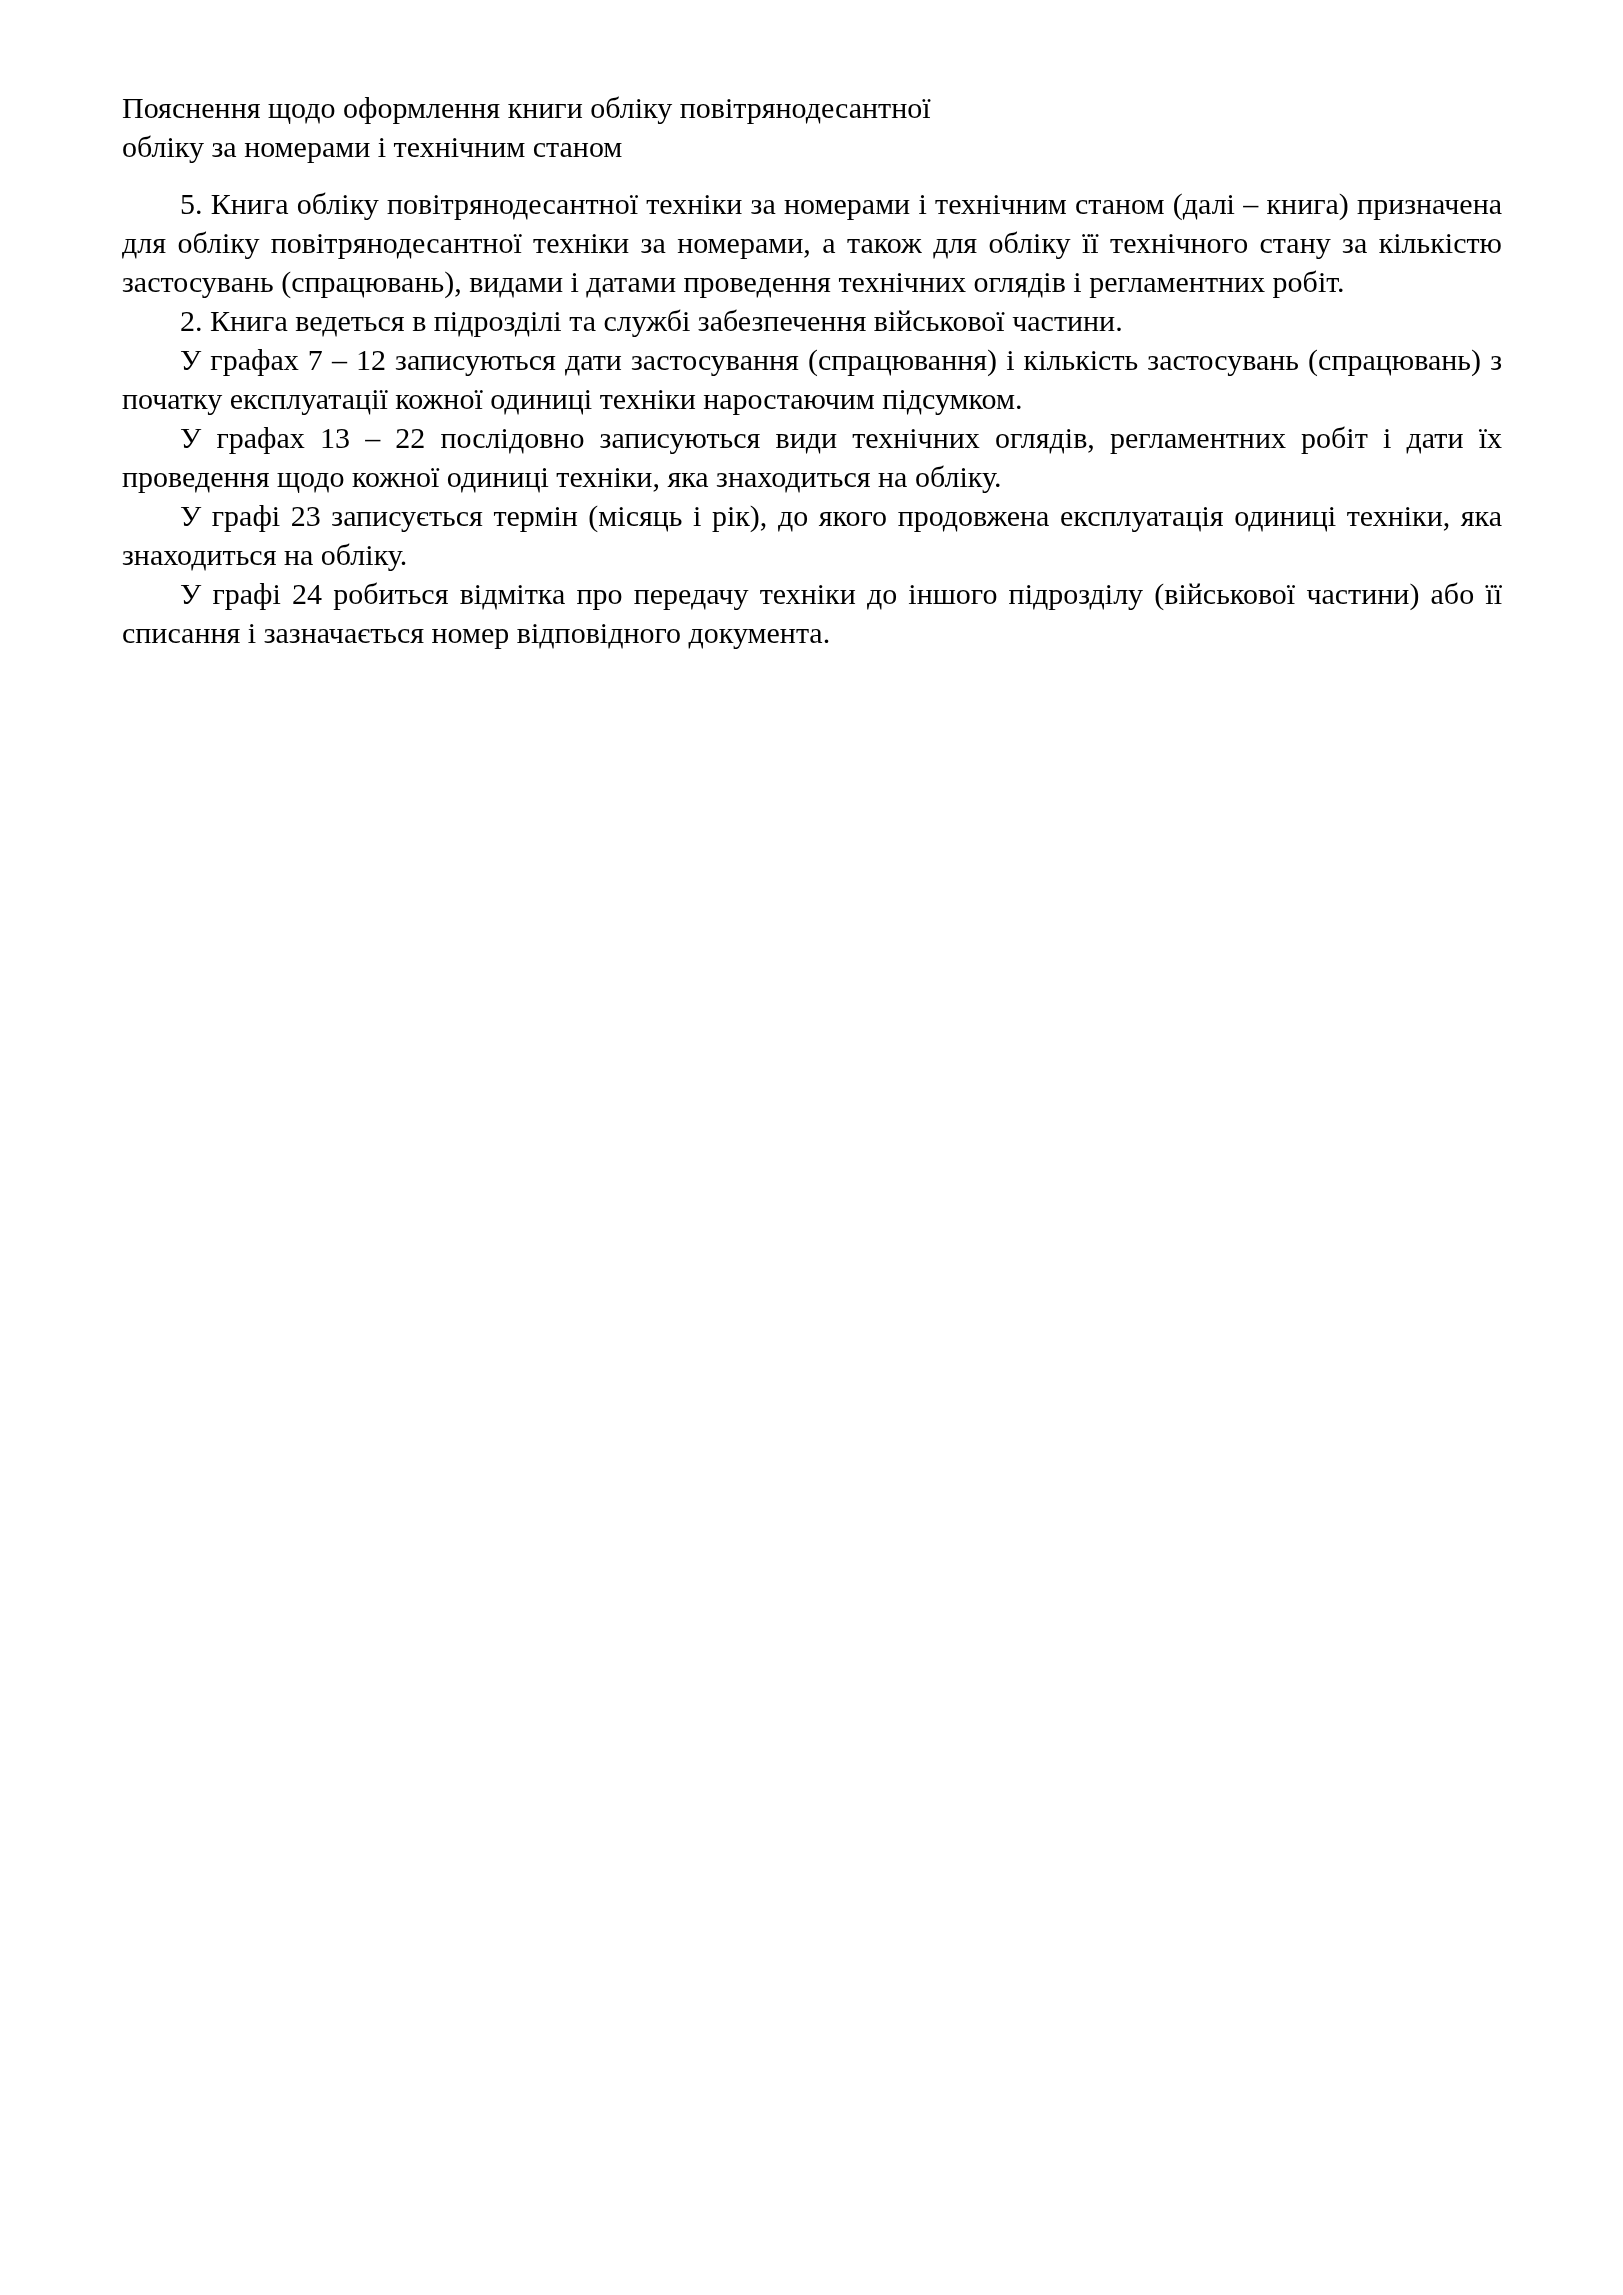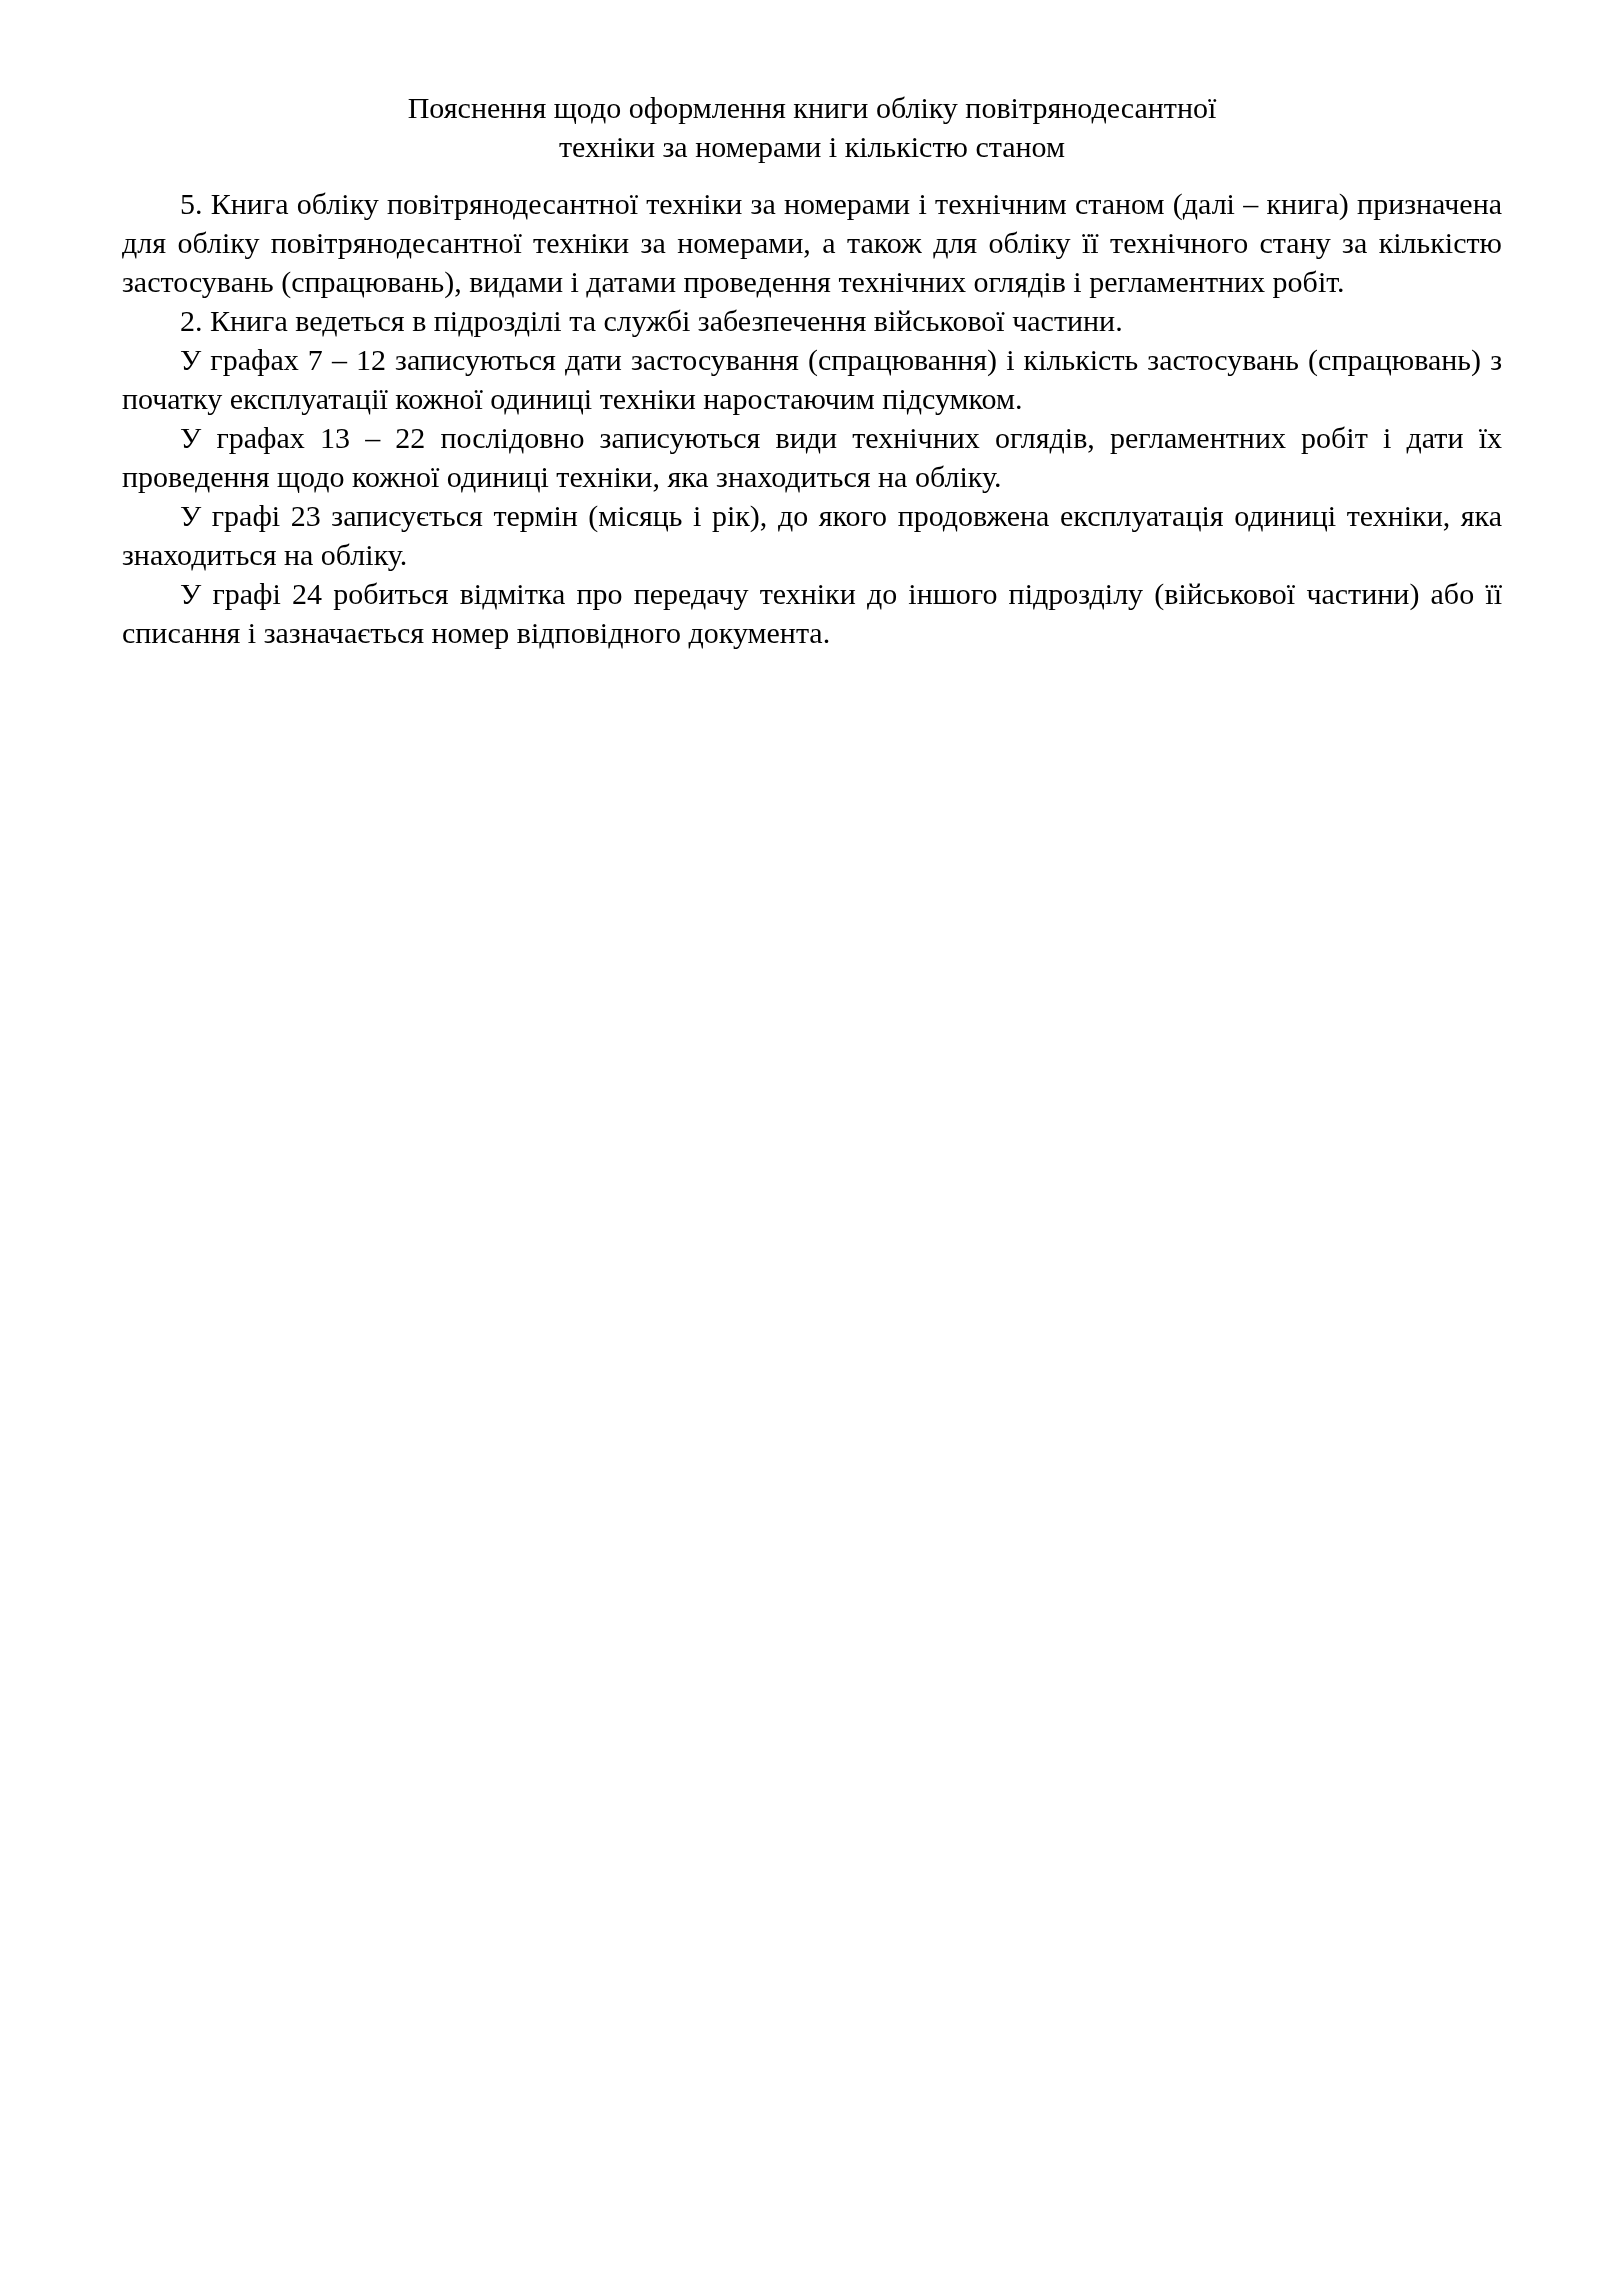--- a/index.html
+++ b/index.html
@@ -18,40 +18,39 @@
     color: #000000;
     font-family: "Liberation Serif", "DejaVu Serif", serif;
     font-size: 30px;
     line-height: 39px;
     overflow: hidden;
   }
   .doc-title {
     margin: 0 0 18.4px 0;
     font-size: 30px;
     font-weight: normal;
-    text-align: center;
   }
   .title-line {
     display: block;
   }
   .para {
     margin: 0;
     text-indent: 58px;
     text-align: justify;
     text-justify: inter-word;
   }
 </style>
 </head>
 <body>
 
 <div class="page">
 
   <h1 class="doc-title">
     <span class="title-line">Пояснення щодо оформлення книги обліку повітрянодесантної</span>
-    <span class="title-line">техніки за номерами і кількістю станом</span>
+    <span class="title-line">обліку за номерами і технічним станом</span>
   </h1>
 
   <p class="para">5. Книга обліку повітрянодесантної техніки за номерами і технічним станом (далі – книга) призначена для обліку повітрянодесантної техніки за номерами, а також для обліку її технічного стану за кількістю застосувань (спрацювань), видами і датами проведення технічних оглядів і регламентних робіт.</p>
   <p class="para">2. Книга ведеться в підрозділі та службі забезпечення військової частини.</p>
   <p class="para">У графах 7 – 12 записуються дати застосування (спрацювання) і кількість застосувань (спрацювань) з початку експлуатації кожної одиниці техніки наростаючим підсумком.</p>
   <p class="para">У графах 13 – 22 послідовно записуються види технічних оглядів, регламентних робіт і дати їх проведення щодо кожної одиниці техніки, яка знаходиться на обліку.</p>
   <p class="para">У графі 23 записується термін (місяць і рік), до якого продовжена експлуатація одиниці техніки, яка знаходиться на обліку.</p>
   <p class="para">У графі 24 робиться відмітка про передачу техніки до іншого підрозділу (військової частини) або її списання і зазначається номер відповідного документа.</p>
 
 </div>

